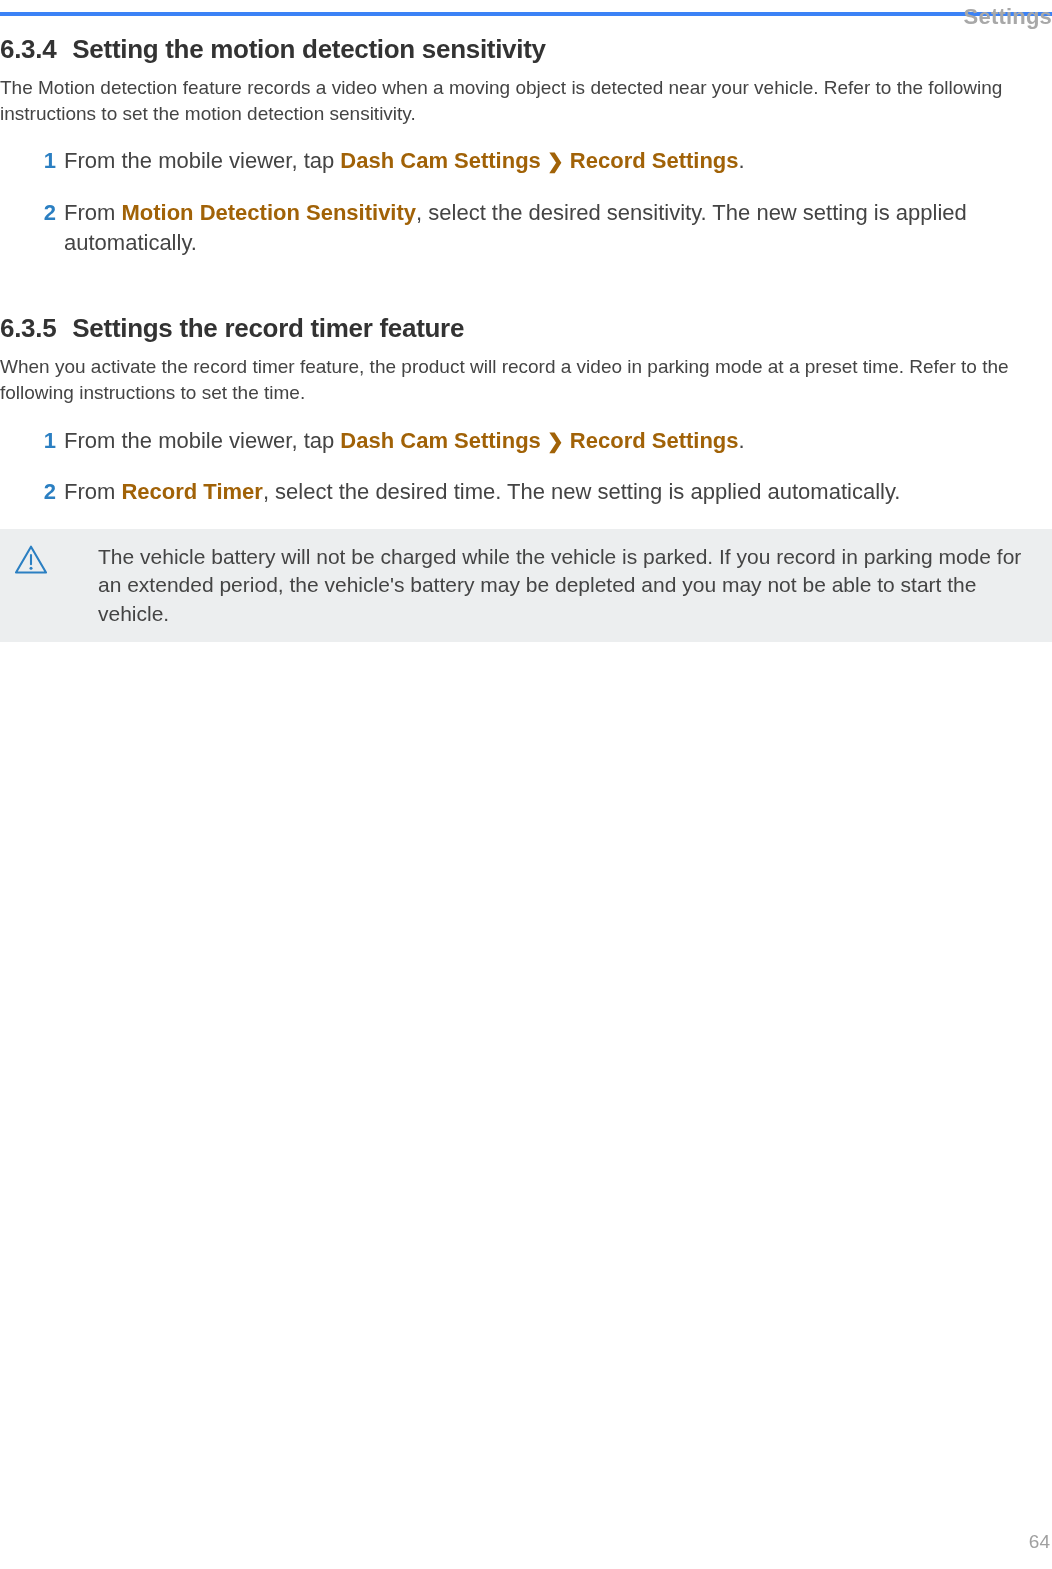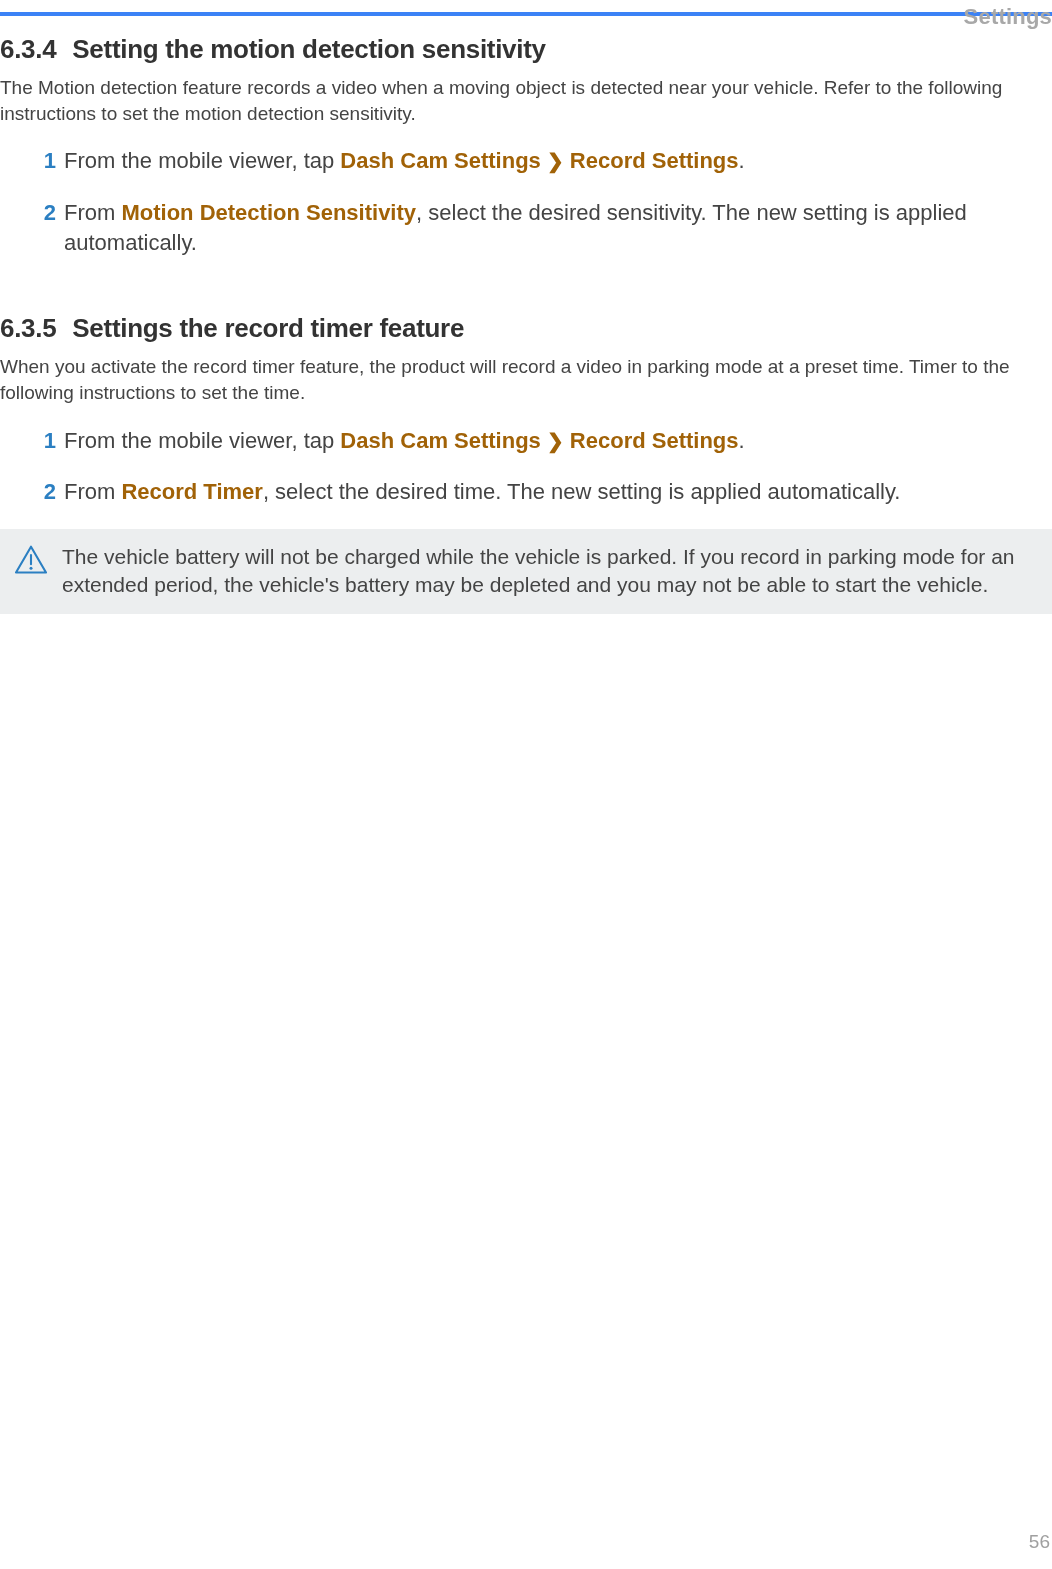--- a/index.html
+++ b/index.html
@@ -87,20 +87,21 @@
       font-size: 20px;
       display: inline-block;
       vertical-align: baseline;
     }
     .caution-box {
       background: #eceeef;
       padding: 14px 18px 14px 10px;
       display: flex;
       align-items: flex-start;
       margin-top: 6px;
+      gap: 36px;
     }
     .caution-icon {
       width: 34px;
       height: 30px;
       flex-shrink: 0;
       margin-right: 14px;
       margin-left: 4px;
       margin-top: 2px;
     }
     .caution-text {
@@ -140,21 +141,21 @@
         <span class="step-num">2</span>
         <span class="step-text"><span>From </span><span class="bold">Motion Detection Sensitivity</span><span>, select the desired sensitivity. The new setting is applied automatically.</span></span>
       </div>
     </div>
   </div>
 
   <div class="section">
     <h2 class="section-heading">
       <span class="num">6.3.5</span><span>Settings the record timer feature</span>
     </h2>
-    <p class="section-intro">When you activate the record timer feature, the product will record a video in parking mode at a preset time. Timer to the following instructions to set the time.</p>
+    <p class="section-intro">When you activate the record timer feature, the product will record a video in parking mode at a preset time. Refer to the following instructions to set the time.</p>
     <div class="steps">
       <div class="step">
         <span class="step-num">1</span>
         <span class="step-text"><span>From the mobile viewer, tap </span><span class="bold">Dash Cam Settings </span><span class="bold chevron">❯</span><span class="bold"> Record Settings</span><span>.</span></span>
       </div>
       <div class="step">
         <span class="step-num">2</span>
         <span class="step-text"><span>From </span><span class="bold">Record Timer</span><span>, select the desired time. The new setting is applied automatically.</span></span>
       </div>
     </div>
@@ -164,13 +165,13 @@
         <path d="M20 2 L38 33 L2 33 Z" fill="none" stroke="#2b7fc2" stroke-width="2.5" stroke-linejoin="round"></path>
         <line x1="20" y1="12" x2="20" y2="23" stroke="#2b7fc2" stroke-width="2.5" stroke-linecap="round"></line>
         <circle cx="20" cy="28" r="1.8" fill="#2b7fc2"></circle>
       </svg>
       <p class="caution-text">The vehicle battery will not be charged while the vehicle is parked. If you record in parking mode for an extended period, the vehicle's battery may be depleted and you may not be able to start the vehicle.</p>
     </div>
   </div>
 
 </div>
 
-<div class="page-number">56</div>
+<div class="page-number">64</div>
 
 </body></html>

